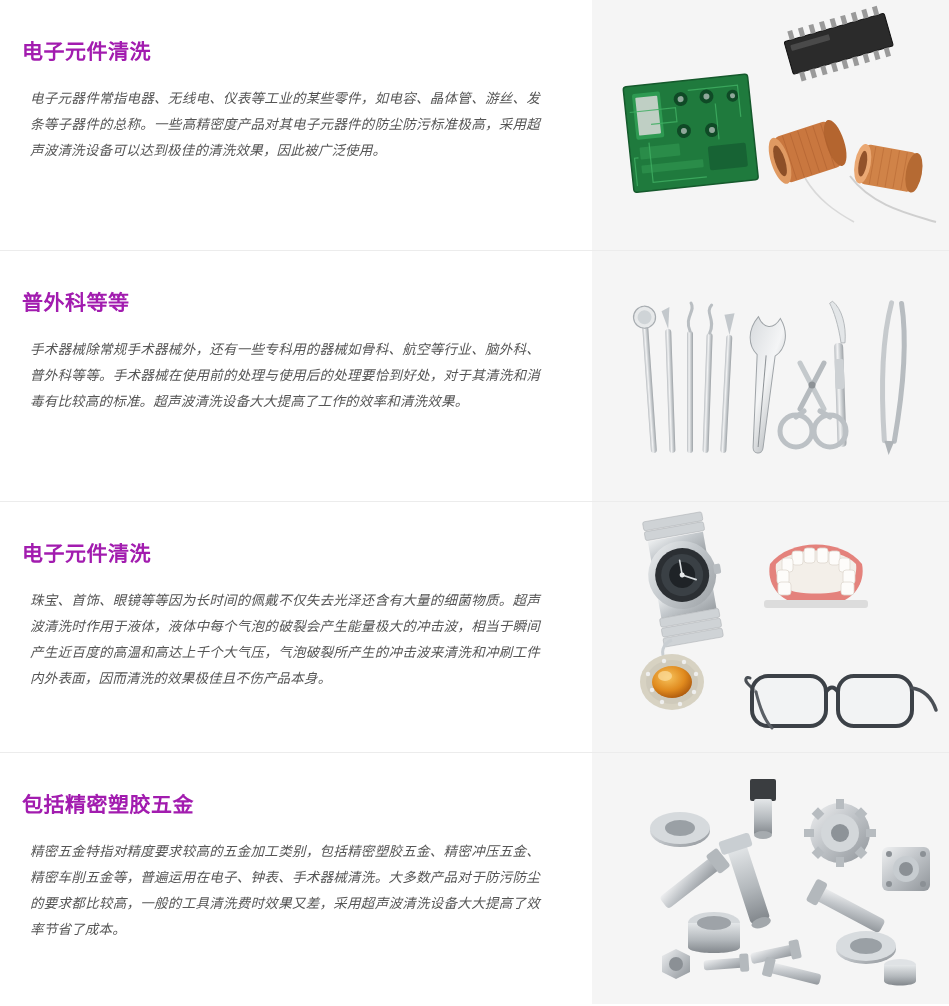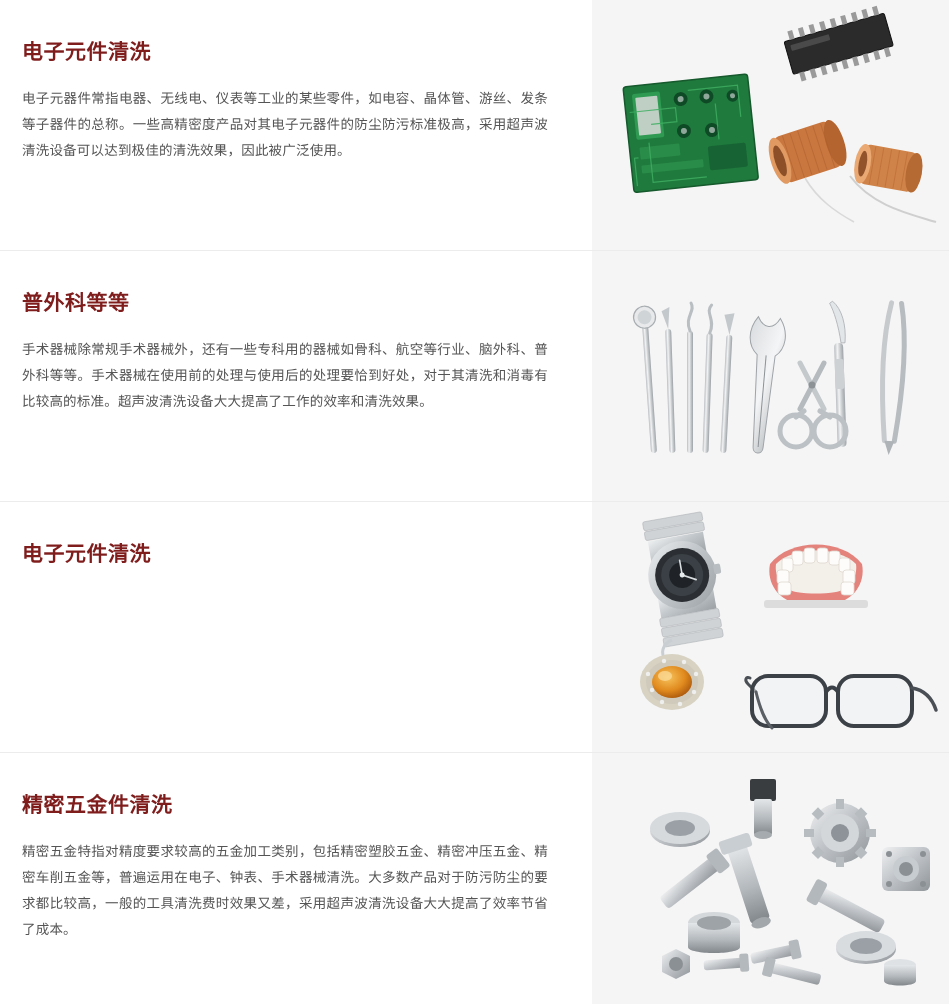--- a/index.html
+++ b/index.html
@@ -47,32 +47,33 @@
   }
   .media-col {
     width: 357px;
     background: #f5f5f5;
     position: relative;
     overflow: hidden;
   }
   .sec-title {
     font-size: 21px;
     line-height: 28px;
-    color: #7f1d1d;
+    color: #a21caf;
     font-weight: bold;
     margin: 0 0 20px 0;
     letter-spacing: 0.5px;
   }
   .sec-body {
     font-size: 13.5px;
     line-height: 26px;
     color: #555555;
-    margin: 0;
+    margin: 8px;
     text-align: justify;
     letter-spacing: 0.2px;
+    font-style: italic;
   }
 
   
   .illus {
     position: absolute;
     inset: 0;
   }
   .illus svg { display: block; width: 100%; height: 100%; }
 </style>
 </head>
@@ -255,20 +256,21 @@
             <circle cx="220" cy="126" r="3.5" fill="#8d9296"></circle>
           </g>
         </svg>
       </div>
     </div>
   </div>
 
   <div class="section">
     <div class="text-col">
       <h2 class="sec-title">电子元件清洗</h2>
+      <p class="sec-body">珠宝、首饰、眼镜等等因为长时间的佩戴不仅失去光泽还含有大量的细菌物质。超声波清洗时作用于液体，液体中每个气泡的破裂会产生能量极大的冲击波，相当于瞬间产生近百度的高温和高达上千个大气压，气泡破裂所产生的冲击波来清洗和冲刷工件内外表面，因而清洗的效果极佳且不伤产品本身。</p>
     </div>
     <div class="media-col">
       <div class="illus">
         <svg viewBox="0 0 357 251" xmlns="http://www.w3.org/2000/svg">
           <rect x="0" y="0" width="357" height="251" fill="#f5f5f5"></rect>
           <defs>
             <linearGradient id="silver" x1="0" y1="0" x2="1" y2="1">
               <stop offset="0%" stop-color="#eef0f1"></stop>
               <stop offset="45%" stop-color="#c3c8cc"></stop>
               <stop offset="100%" stop-color="#9ba0a4"></stop>
@@ -346,21 +348,21 @@
             <path d="M170 26 C 182 28, 190 36, 194 48" stroke="#4a4f55" stroke-width="3.5" fill="none" stroke-linecap="round"></path>
             <path d="M14 30 C 18 46, 22 58, 30 66" stroke="#5a5f65" stroke-width="3" fill="none" stroke-linecap="round"></path>
           </g>
         </svg>
       </div>
     </div>
   </div>
 
   <div class="section">
     <div class="text-col">
-      <h2 class="sec-title">精密五金件清洗</h2>
+      <h2 class="sec-title">包括精密塑胶五金</h2>
       <p class="sec-body">精密五金特指对精度要求较高的五金加工类别，包括精密塑胶五金、精密冲压五金、精密车削五金等，普遍运用在电子、钟表、手术器械清洗。大多数产品对于防污防尘的要求都比较高，一般的工具清洗费时效果又差，采用超声波清洗设备大大提高了效率节省了成本。</p>
     </div>
     <div class="media-col">
       <div class="illus">
         <svg viewBox="0 0 357 251" xmlns="http://www.w3.org/2000/svg">
           <rect x="0" y="0" width="357" height="251" fill="#f5f5f5"></rect>
           <defs>
             <linearGradient id="metal" x1="0" y1="0" x2="1" y2="1">
               <stop offset="0%" stop-color="#f0f1f2"></stop>
               <stop offset="45%" stop-color="#c2c6ca"></stop>

